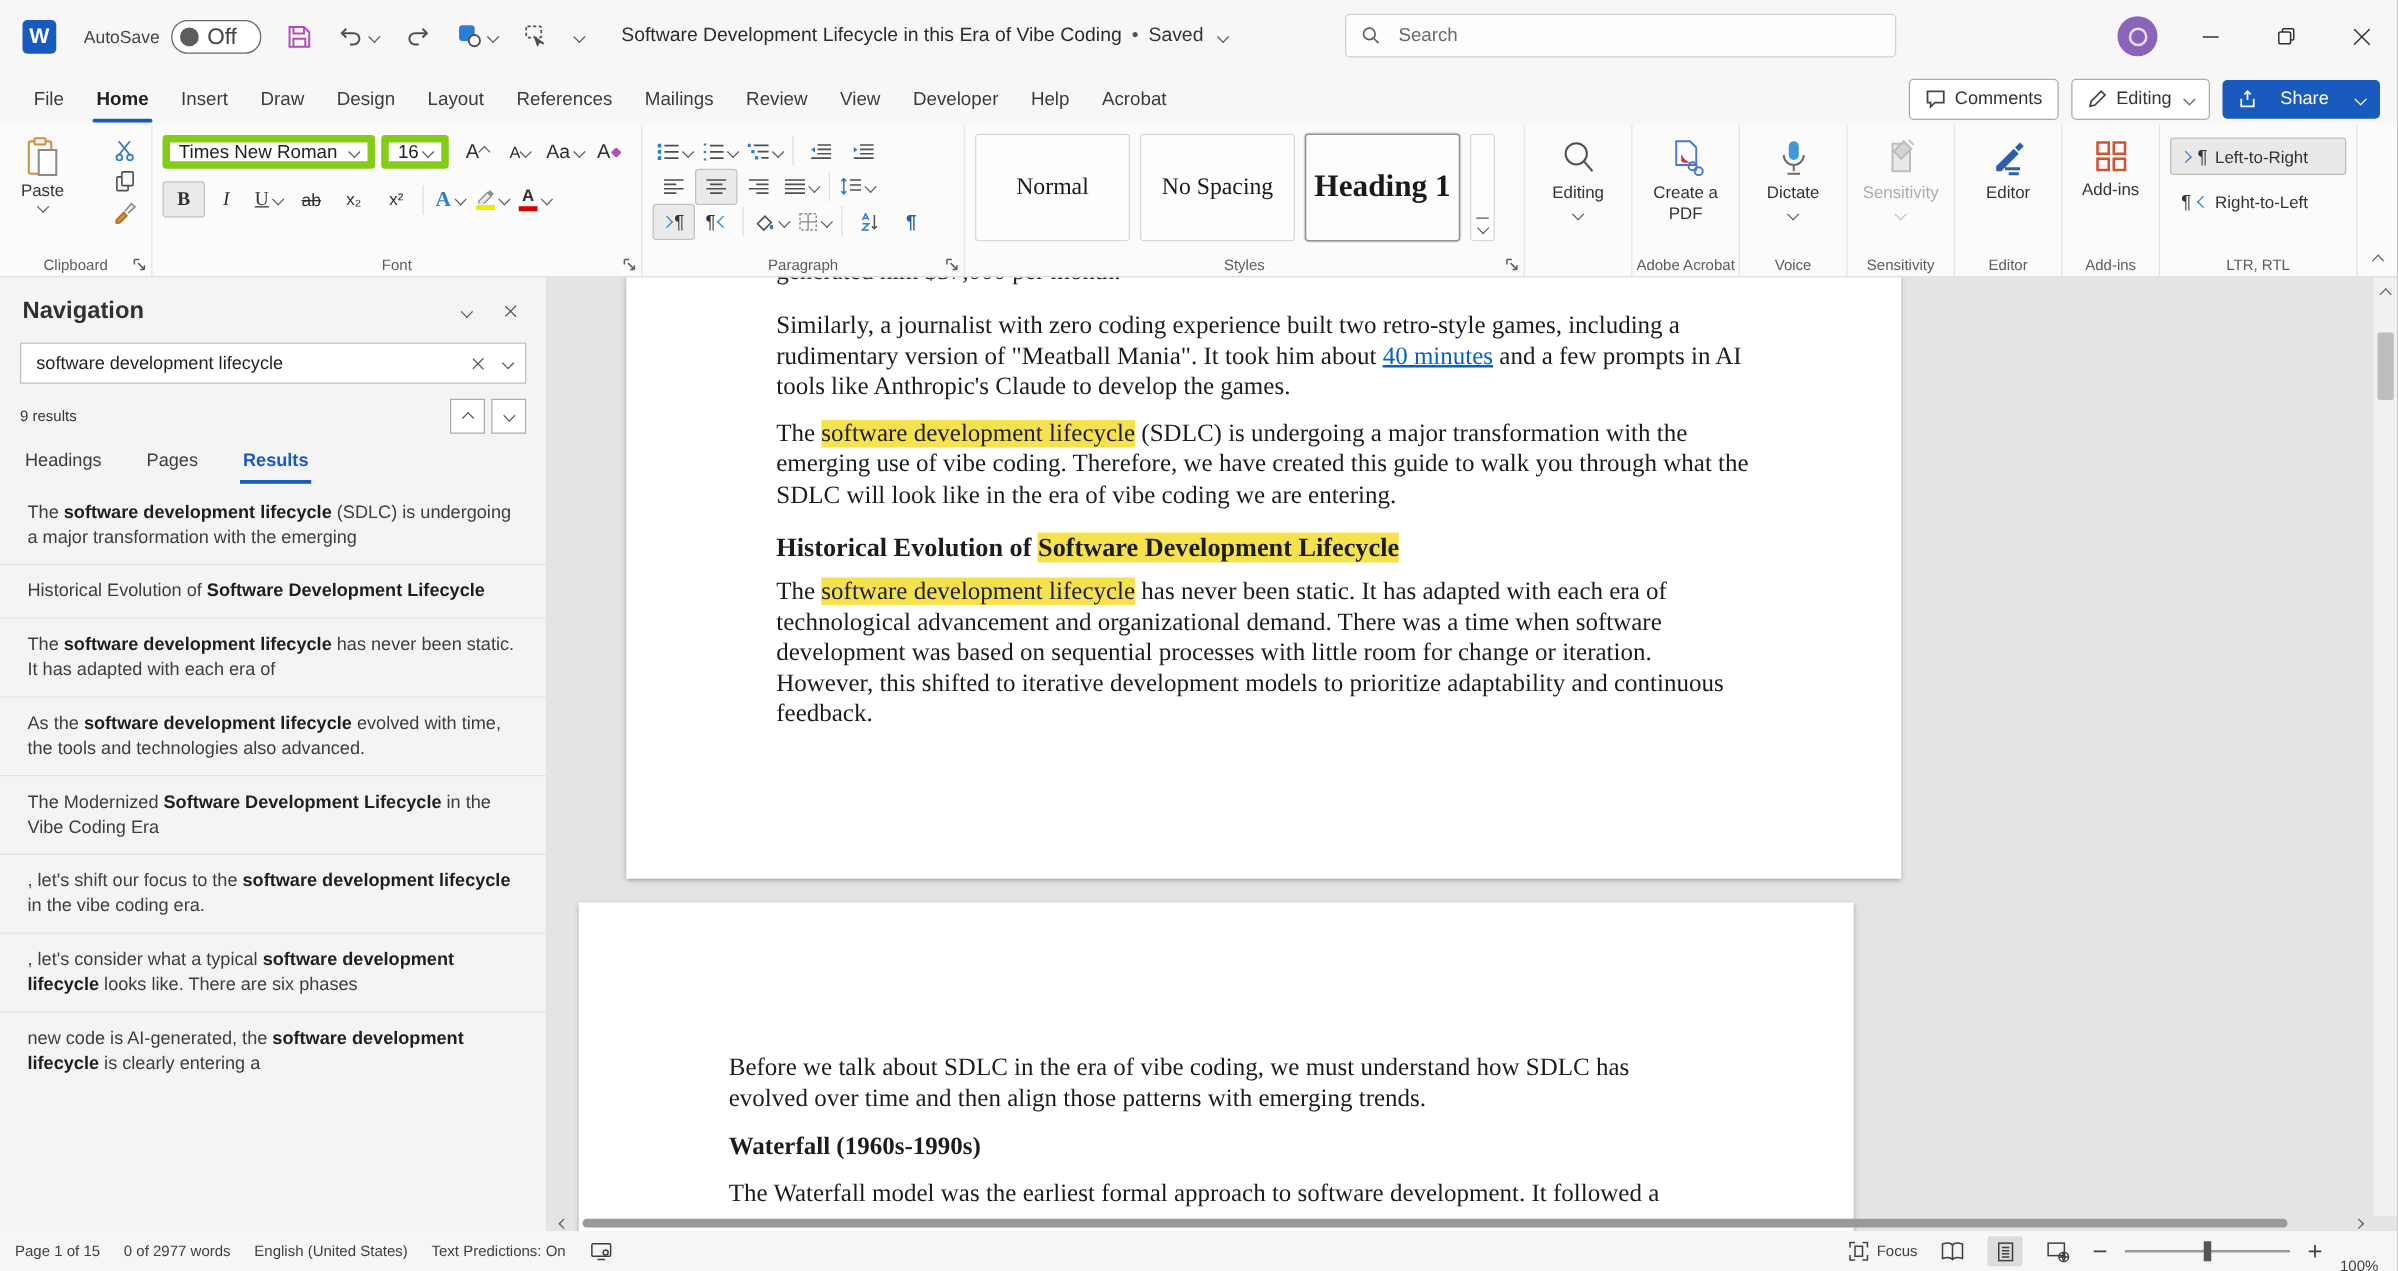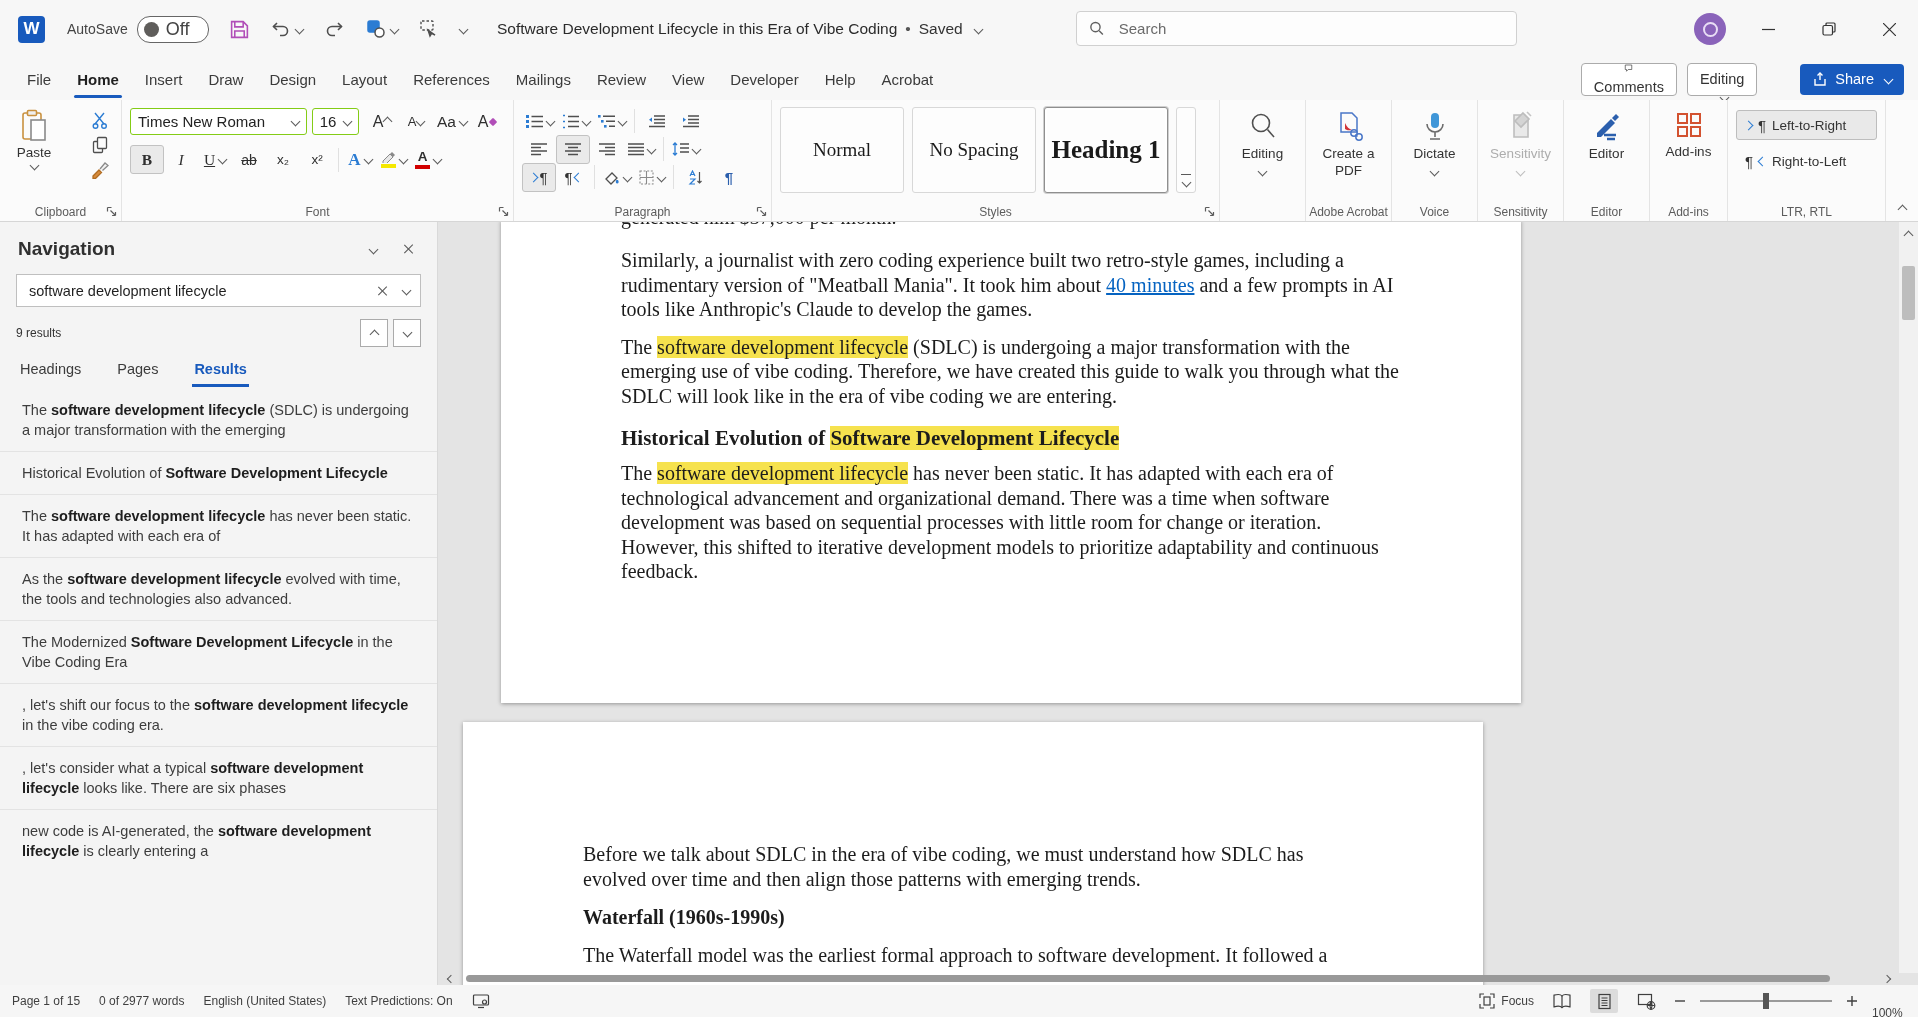--- a/index.html
+++ b/index.html
@@ -31,41 +31,41 @@
           display:flex;align-items:center;justify-content:center;}
   .avatar i{width:11px;height:11px;border:2px solid #e8ddf5;border-radius:50%;}
   .wctrl{position:absolute;top:0;height:58px;width:46px;display:flex;align-items:center;justify-content:center;}
   
   .tabsrow{position:absolute;top:58px;left:0;right:0;height:42px;display:flex;align-items:center;padding-left:14px;background:#f7f7f7;}
   .rtab{position:relative;padding:0 13px;font-size:15px;color:#3b3b3b;height:42px;display:flex;align-items:center;}
   .rtab.active{font-weight:700;color:#1f1f1f;}
   .rtab.active::after{content:"";position:absolute;left:10px;right:10px;bottom:2px;height:3px;background:#185abd;border-radius:2px;}
   .tr-right{margin-left:auto;display:flex;align-items:center;gap:10px;padding-right:14px;}
   .pillbtn{height:31px;border:1px solid #ababab;border-radius:4px;background:#fff;display:flex;align-items:center;
-           padding:0 12px;gap:7px;font-size:14.5px;color:#333;flex-direction:column;}
-  .sharebtn{height:31px;border-radius:4px;background:#185abd;color:#fff;display:flex;align-items:center;padding:0 12px;gap:7px;font-size:14.5px;margin-left:33px;}
+           padding:0 12px;gap:7px;font-size:14.5px;color:#333;}
+  .sharebtn{height:31px;border-radius:4px;background:#185abd;color:#fff;display:flex;align-items:center;padding:0 12px;gap:18px;font-size:14.5px;}
   .sharebtn .chev{border-color:#fff;}
   
   .ribbon{position:absolute;top:100px;left:0;right:0;height:122px;background:#fbfbfb;border-bottom:1px solid #d6d6d6;
           display:flex;box-sizing:border-box;}
   .rgroup{position:relative;border-right:1px solid #e4e4e4;padding:7px 8px 20px;box-sizing:border-box;flex:none;}
   .rlabel{position:absolute;bottom:2px;left:0;right:0;text-align:center;font-size:12px;color:#5c5c5c;display:flex;justify-content:center;align-items:center;gap:5px;}
   .launcher{position:absolute;right:4px;bottom:4px;}
   .rowf{display:flex;align-items:center;}
   .sb{height:27px;min-width:26px;padding:0 3px;display:inline-flex;align-items:center;justify-content:center;border-radius:3px;
       font-size:15.5px;color:#2f2f2f;border:1px solid transparent;}
   .sb.active{background:#eaeaea;border-color:#c2c2c2;}
   .vsep{width:1px;height:24px;background:#e0e0e0;margin:0 4px;flex:none;}
   
   .g-clip{width:122px;}
   .paste-big{float:left;width:52px;display:flex;flex-direction:column;align-items:center;gap:2px;font-size:13.5px;color:#333;padding-top:2px;}
   .clipcol{float:right;display:flex;flex-direction:column;gap:7px;padding-top:4px;padding-right:4px;}
   
   .g-font{width:392px;}
-  .combo{height:27px;border:1px solid #84cc16;border-radius:3px;background:#fff;display:flex;align-items:center;
+  .combo{height:27px;border:6px solid #84cc16;border-radius:3px;background:#fff;display:flex;align-items:center;
          padding:0 7px;font-size:15px;color:#222;justify-content:space-between;box-sizing:border-box;}
   .fname{width:252px;} .fsize{width:62px;margin-left:5px;}
   .fbtns{margin-left:6px;display:flex;align-items:center;}
   .glyphA{font-size:16px;font-weight:400;}
   .r2{margin-top:9px;}
   .bold-g{font-weight:700;font-family:"Liberation Serif",serif;}
   .ital-g{font-style:italic;font-family:"Liberation Serif",serif;}
   .und-g{text-decoration:underline;font-family:"Liberation Serif",serif;}
   .strike-g{text-decoration:line-through;font-size:14px;}
   .subsup{font-size:13.5px;}

